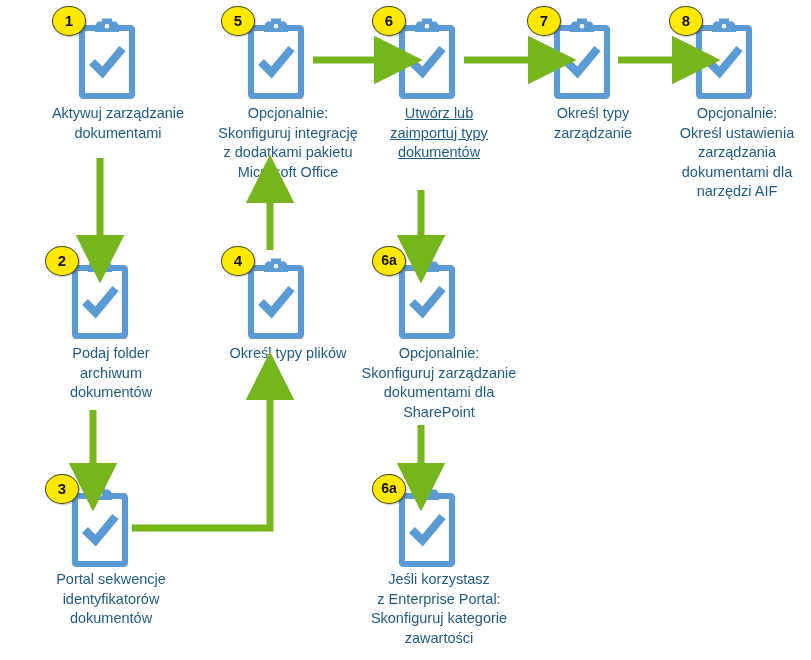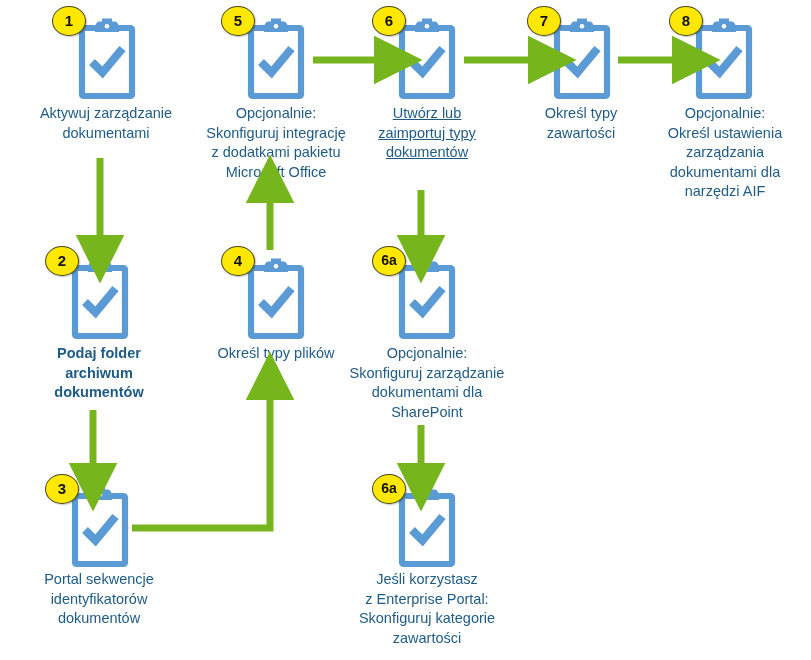--- a/index.html
+++ b/index.html
@@ -55,20 +55,21 @@
   }
   
   .caption {
     position: absolute;
     text-align: center;
     color: #1f5b87;
     font-family: "Liberation Sans", sans-serif;
     font-size: 14.5px;
     line-height: 19.5px;
     white-space: pre-line;
+    padding-left: 12px;
   }
   
   #connectors {
     position: absolute;
     left: 0;
     top: 0;
     width: 811px;
     height: 660px;
     pointer-events: none;
     z-index: 1;
@@ -147,21 +148,21 @@
 
         <rect x="7" y="10" width="50" height="68" rx="1.5" ry="1.5" fill="none" stroke="#5b9bd5" stroke-width="6.2"></rect>
 
         <path d="M20 10 C20 10 20 5 23.5 3.5 L27 3.5 L27 0.6 L37 0.6 L37 3.5 L40.5 3.5 C44 5 44 10 44 10 L44 14 L20 14 Z" fill="#5b9bd5"></path>
         <circle cx="32" cy="8.2" r="2.3" fill="#ffffff"></circle>
 
         <path d="M17 44 L27.5 54.5 L47.5 30.5" fill="none" stroke="#5b9bd5" stroke-width="8.2" stroke-linecap="butt" stroke-linejoin="miter"></path>
       </svg>
     </div>
     <div class="badge" style="left: 45px; top: 246px;">2</div>
-    <div class="caption" style="left: 0px; top: 344px; width: 198px; font-weight: bold;">Podaj folder
+    <div class="caption" style="left: 0px; top: 344px; width: 198px;">Podaj folder
 archiwum
 dokumentów</div>
   </div>
 
   <div class="node">
     <div class="clip" style="left: 68px; top: 486px;">
       <svg viewBox="0 0 64 82" xmlns="http://www.w3.org/2000/svg" aria-hidden="true">
 
         <rect x="7" y="10" width="50" height="68" rx="1.5" ry="1.5" fill="none" stroke="#5b9bd5" stroke-width="6.2"></rect>
 
@@ -275,21 +276,21 @@
         <rect x="7" y="10" width="50" height="68" rx="1.5" ry="1.5" fill="none" stroke="#5b9bd5" stroke-width="6.2"></rect>
 
         <path d="M20 10 C20 10 20 5 23.5 3.5 L27 3.5 L27 0.6 L37 0.6 L37 3.5 L40.5 3.5 C44 5 44 10 44 10 L44 14 L20 14 Z" fill="#5b9bd5"></path>
         <circle cx="32" cy="8.2" r="2.3" fill="#ffffff"></circle>
 
         <path d="M17 44 L27.5 54.5 L47.5 30.5" fill="none" stroke="#5b9bd5" stroke-width="8.2" stroke-linecap="butt" stroke-linejoin="miter"></path>
       </svg>
     </div>
     <div class="badge" style="left: 527px; top: 6px;">7</div>
     <div class="caption" style="left: 498px; top: 104px; width: 166px;">Określ typy
-zawartości</div>
+zarządzanie</div>
   </div>
 
   <div class="node">
     <div class="clip" style="left: 692px; top: 18px;">
       <svg viewBox="0 0 64 82" xmlns="http://www.w3.org/2000/svg" aria-hidden="true">
 
         <rect x="7" y="10" width="50" height="68" rx="1.5" ry="1.5" fill="none" stroke="#5b9bd5" stroke-width="6.2"></rect>
 
         <path d="M20 10 C20 10 20 5 23.5 3.5 L27 3.5 L27 0.6 L37 0.6 L37 3.5 L40.5 3.5 C44 5 44 10 44 10 L44 14 L20 14 Z" fill="#5b9bd5"></path>
         <circle cx="32" cy="8.2" r="2.3" fill="#ffffff"></circle>

